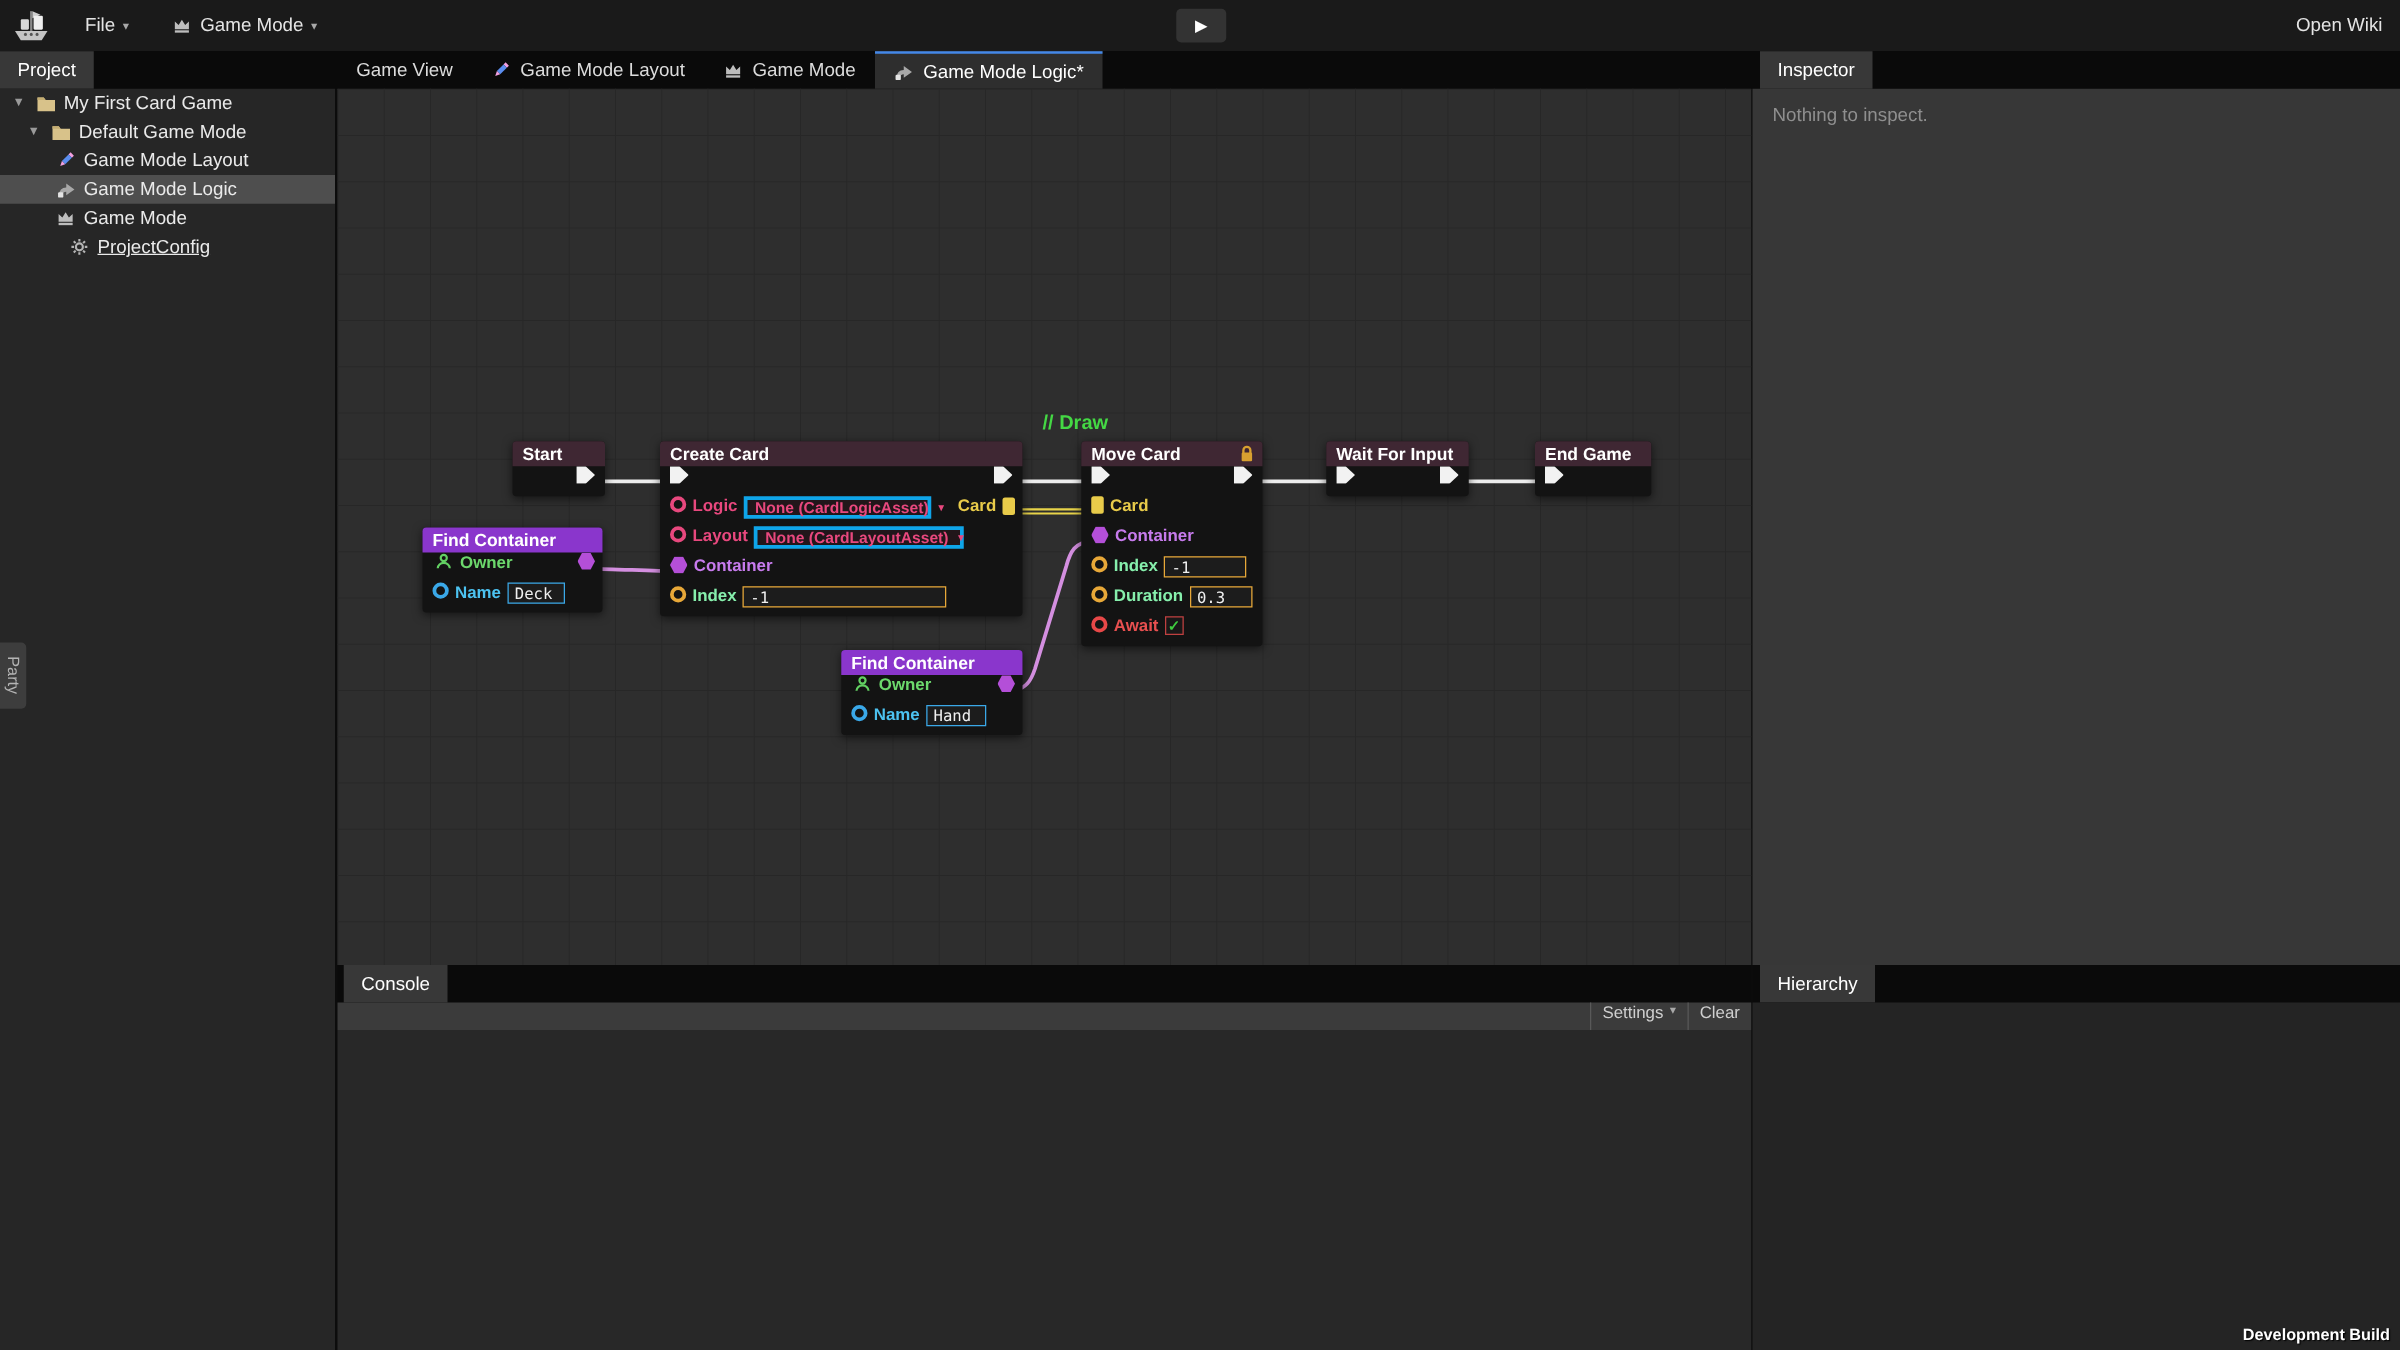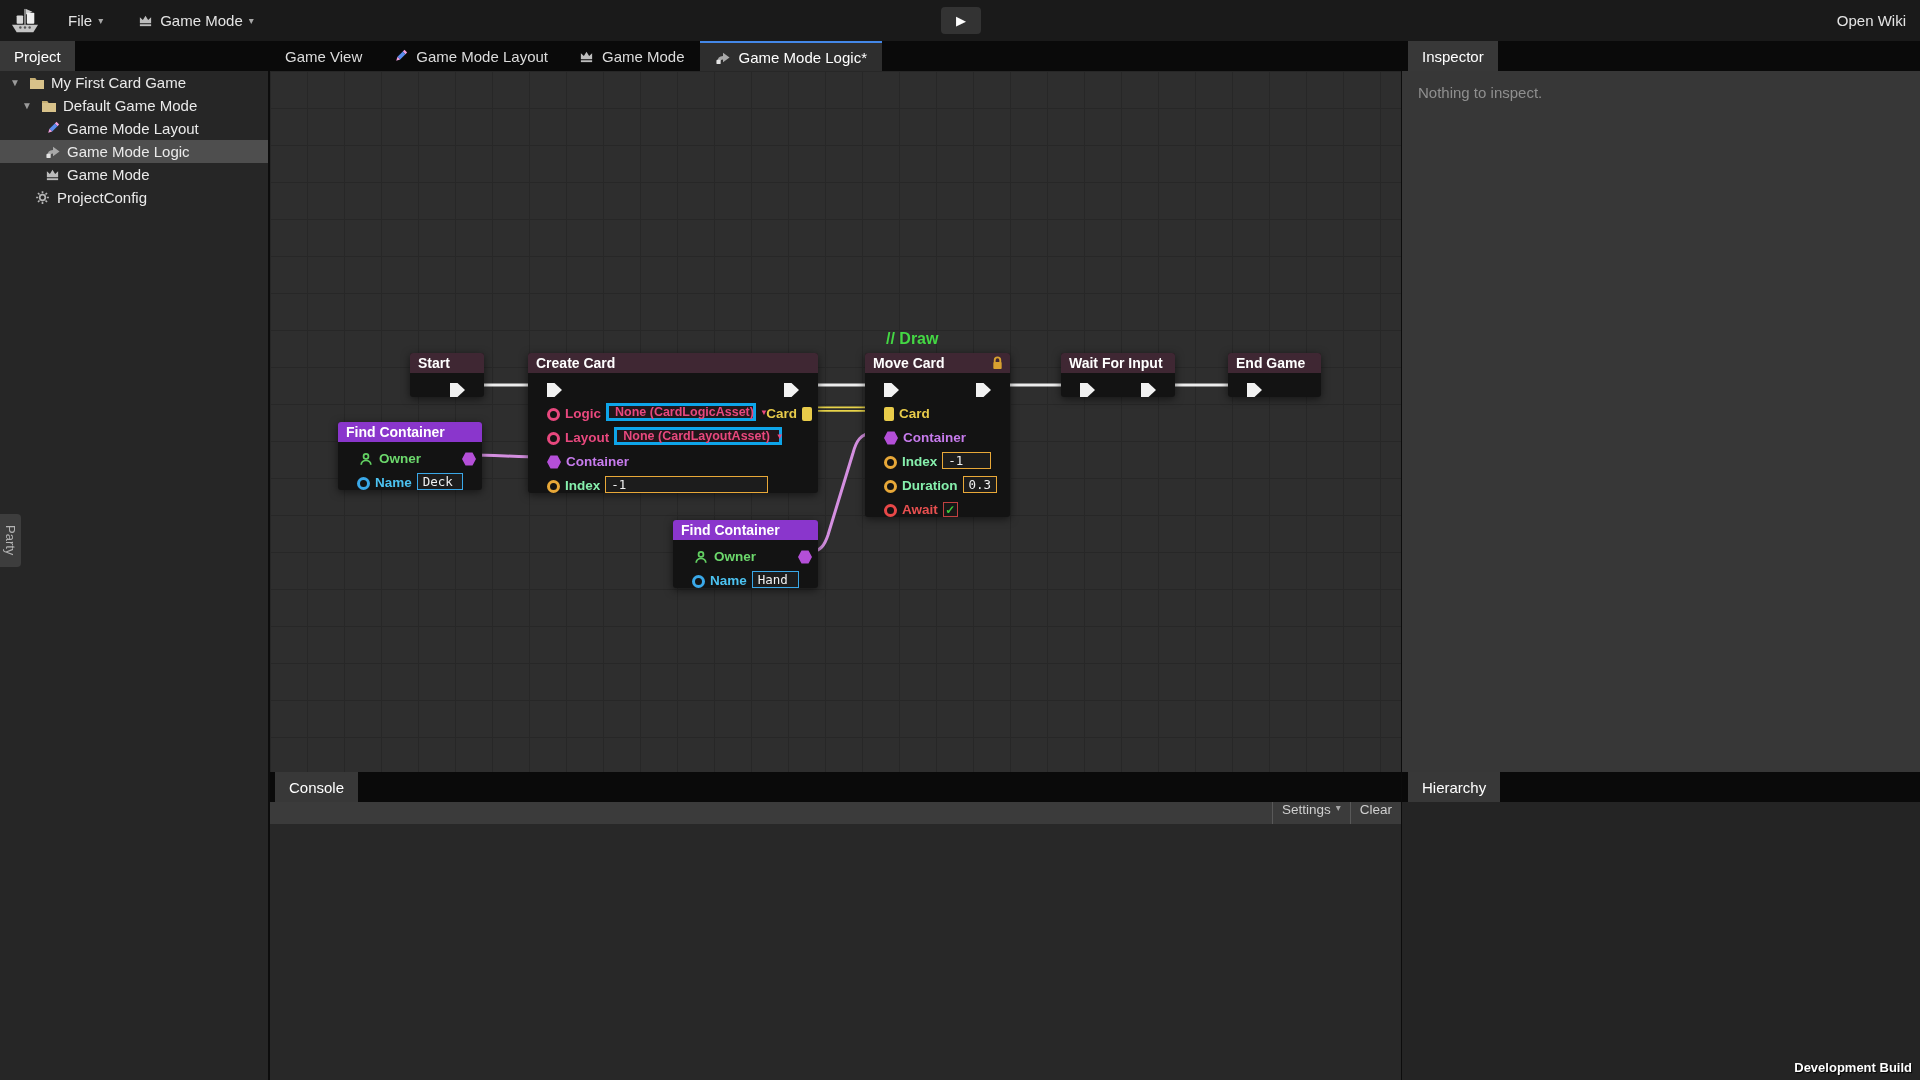--- a/index.html
+++ b/index.html
@@ -41,21 +41,21 @@
   
   #canvas{position:absolute;left:270px;top:71px;width:1131px;height:701px;background:#2e2e2e;
     background-image:linear-gradient(to right,#272727 1px,transparent 1px),
                      linear-gradient(to bottom,#272727 1px,transparent 1px);
     background-size:37px 37px;overflow:hidden;}
   #wires{position:absolute;left:0;top:0;width:100%;height:100%;z-index:1;}
   .node{position:absolute;z-index:2;background:#131313;border-radius:3px;box-shadow:0 2px 8px rgba(0,0,0,.55);}
   .nhead{height:20px;background:#3f2733;border-radius:3px 3px 0 0;color:#fff;font-weight:bold;
     font-size:14px;line-height:20px;padding:0 8px;position:relative;white-space:nowrap;}
   .node.find .nhead{background:#8a36cc;}
-  .nrow{height:24px;display:flex;align-items:flex-end;padding:0 19px;gap:5px;position:relative;box-sizing:border-box;}
+  .nrow{height:24px;display:flex;align-items:flex-start;padding:0 8px;gap:5px;position:relative;box-sizing:border-box;}
   .execrow{justify-content:space-between;}
   .epin{width:15px;height:14px;background:#f2f2f2;clip-path:polygon(0 0,50% 0,100% 50%,50% 100%,0 100%);flex:0 0 auto;}
   .ring{width:7px;height:7px;border-radius:50%;border:3px solid #e8487e;background:#131313;flex:0 0 auto;}
   .ring.orange{border-color:#e8a838;}
   .ring.cyan{border-color:#3aa8e8;}
   .ring.red{border-color:#e84848;}
   .hexpin{width:14px;height:14px;background:#b44fd8;clip-path:polygon(25% 3%,75% 3%,100% 50%,75% 97%,25% 97%,0% 50%);flex:0 0 auto;}
   .cardpin{width:10px;height:14px;background:#e8cb4a;border-radius:2px;flex:0 0 auto;}
   .lbl{font-size:13.5px;font-weight:bold;white-space:nowrap;}
   .pink{color:#e8487e;} .purple{color:#c77bed;} .orange{color:#86efac;}
@@ -216,21 +216,21 @@
   </div>
   <div class="tree-row" style="padding-left:44px;">
     <span class="ticon">
       <svg width="15" height="15" viewBox="0 0 16 16">
           <path d="M2,11 L2,4.5 L5.2,7.5 L8,3 L10.8,7.5 L14,4.5 L14,11 Z" fill="#bdbdbd"></path>
           <rect x="2" y="12" width="12" height="2" fill="#bdbdbd"></rect>
         </svg>
     </span>
     <span>Game Mode</span>
   </div>
-  <div class="tree-row" style="padding-left:34px;">
+  <div class="tree-row" style="padding-left:55px;text-decoration:underline;">
     <span class="ticon">
       <svg width="15" height="15" viewBox="0 0 16 16">
           <g stroke="#b4b4b4" stroke-width="1.8" fill="none">
             <circle cx="8" cy="8" r="3"></circle>
             <path d="M8,1.2 V3.4 M8,12.6 V14.8 M1.2,8 H3.4 M12.6,8 H14.8 M3.2,3.2 L4.8,4.8 M11.2,11.2 L12.8,12.8 M12.8,3.2 L11.2,4.8 M4.8,11.2 L3.2,12.8"></path>
           </g>
         </svg>
     </span>
     <span>ProjectConfig</span>
   </div>
@@ -245,21 +245,21 @@
     <path d="M206,314 L268,314" stroke="#ededed" stroke-width="3" fill="none"></path>
     <path d="M540,314 L603,314" stroke="#ededed" stroke-width="3" fill="none"></path>
     <path d="M732,314 L799,314" stroke="#ededed" stroke-width="3" fill="none"></path>
     <path d="M897,314 L966,314" stroke="#ededed" stroke-width="3" fill="none"></path>
     <path d="M534,336.4 L607,336.4" stroke="#e8d44a" stroke-width="1.8" fill="none"></path>
     <path d="M534,339.8 L607,339.8" stroke="#e8d44a" stroke-width="1.8" fill="none"></path>
     <path d="M202,384 C222,384 250,386 271,386" stroke="#d48fe0" stroke-width="3" fill="none"></path>
     <path d="M539,481 C551,481 555,473 558,464 L583,382 C586,371 590,362 604,362" stroke="#d48fe0" stroke-width="3" fill="none"></path>
   </svg>
 
-  <div id="graph-comment" style="left:616px;top:259px;">// Draw</div>
+  <div id="graph-comment" style="left:564px;top:259px;">// Draw</div>
 
   <div class="node" style="left:140px;top:282px;width:74px;">
     <div class="nhead">Start</div>
     <div class="nrow execrow" style="justify-content:flex-end;">
       <span class="epin"></span>
     </div>
   </div>
 
   <div class="node" style="left:258px;top:282px;width:290px;">
     <div class="nhead">Create Card</div>

